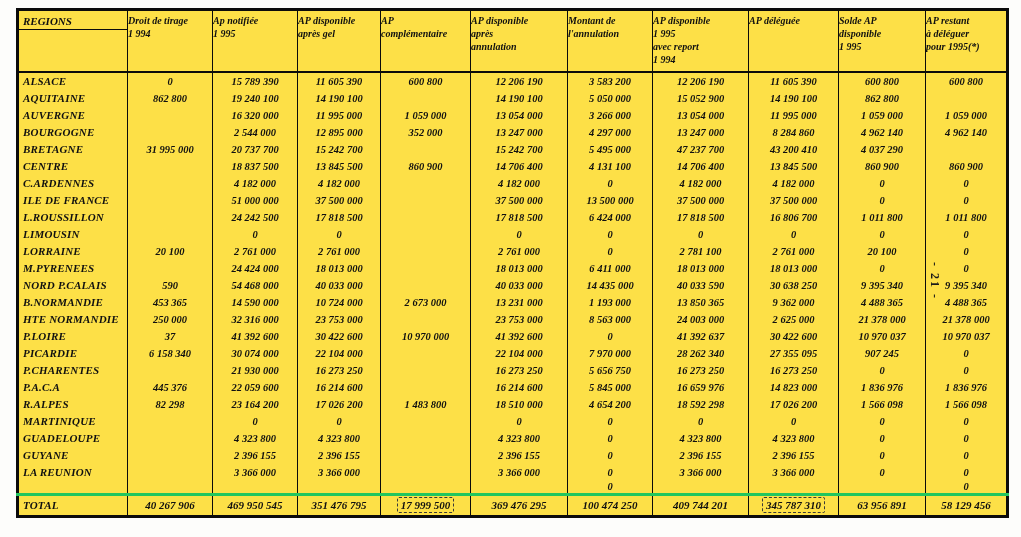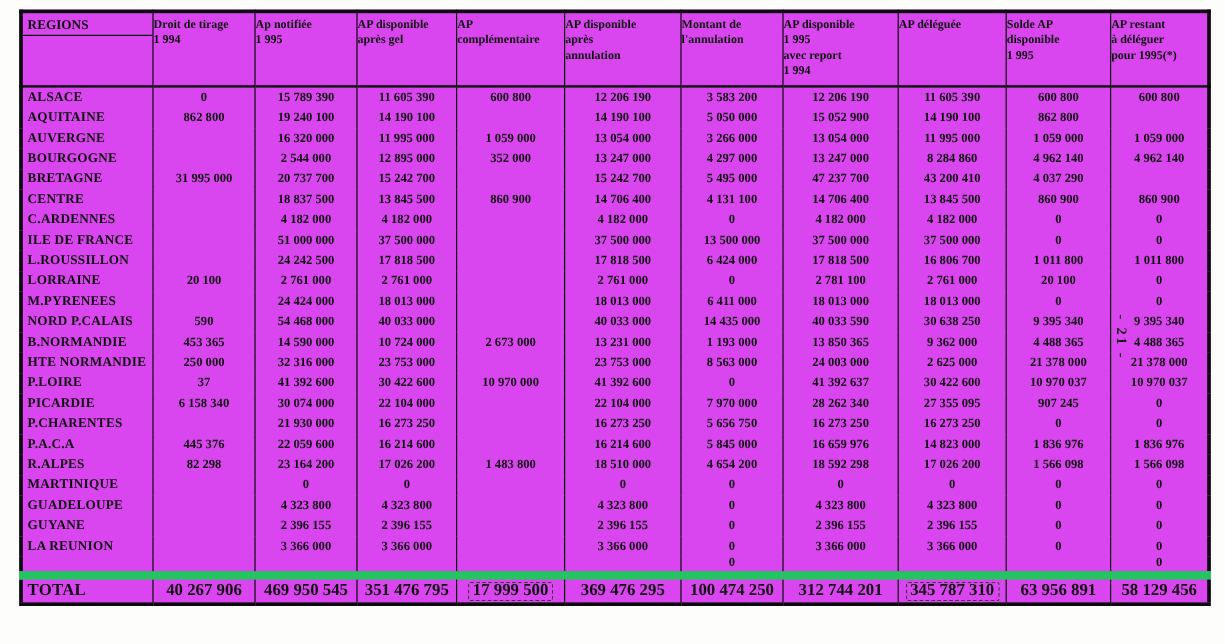--- a/index.html
+++ b/index.html
@@ -15,21 +15,22 @@
     background: #fdfdfb;
     overflow: hidden;
   }
   table.ap-table {
     position: absolute;
     left: 16px; top: 8px;
     width: 992px;
     border-collapse: collapse;
     table-layout: fixed;
     border: 3px solid #0b0b0b;
-    background: #d946ef;
+    background: #fde047;
+    font-style: italic;
   }
   th, td {
     border-left: 1px solid #0b0b0b;
     border-right: 1px solid #0b0b0b;
     color: #101010;
     overflow: hidden;
   }
   thead th {
     height: 62px;
     border-bottom: 2px solid #0b0b0b;
@@ -63,25 +64,25 @@
   }
   td.region-cell {
     text-align: left;
     padding-left: 4px;
     font-size: 11px;
     letter-spacing: 0.2px;
   }
   td.value-cell { text-align: center; }
   tr.spacer-row td { height: 12px; line-height: 12px; }
   tr.total-row td {
-    border-top: 7px solid #22c55e;
+    border-top: 3px solid #22c55e;
     border-bottom: 3px solid #0b0b0b;
     height: 19px;
     line-height: 19px;
-    font-size: 14px;
+    font-size: 11px;
   }
   .annot-box {
     display: inline-block;
     border: 1px dashed #3a3a3a;
     border-radius: 2px;
     padding: 0 3px;
     line-height: 14px;
   }
   .page-number {
     position: absolute;
@@ -253,20 +254,33 @@
           <td class="value-cell">17 818 500</td>
           <td class="value-cell"></td>
           <td class="value-cell">17 818 500</td>
           <td class="value-cell">6 424 000</td>
           <td class="value-cell">17 818 500</td>
           <td class="value-cell">16 806 700</td>
           <td class="value-cell">1 011 800</td>
           <td class="value-cell">1 011 800</td>
         </tr>
         <tr>
+          <td class="region-cell">LIMOUSIN</td>
+          <td class="value-cell"></td>
+          <td class="value-cell">0</td>
+          <td class="value-cell">0</td>
+          <td class="value-cell"></td>
+          <td class="value-cell">0</td>
+          <td class="value-cell">0</td>
+          <td class="value-cell">0</td>
+          <td class="value-cell">0</td>
+          <td class="value-cell">0</td>
+          <td class="value-cell">0</td>
+        </tr>
+        <tr>
           <td class="region-cell">LORRAINE</td>
           <td class="value-cell">20 100</td>
           <td class="value-cell">2 761 000</td>
           <td class="value-cell">2 761 000</td>
           <td class="value-cell"></td>
           <td class="value-cell">2 761 000</td>
           <td class="value-cell">0</td>
           <td class="value-cell">2 781 100</td>
           <td class="value-cell">2 761 000</td>
           <td class="value-cell">20 100</td>
@@ -455,21 +469,21 @@
           <td class="value-cell">0</td>
         </tr>
         <tr class="total-row">
           <td class="region-cell">TOTAL</td>
           <td class="value-cell">40 267 906</td>
           <td class="value-cell">469 950 545</td>
           <td class="value-cell">351 476 795</td>
           <td class="value-cell"><span class="annot-box">17 999 500</span></td>
           <td class="value-cell">369 476 295</td>
           <td class="value-cell">100 474 250</td>
-          <td class="value-cell">312 744 201</td>
+          <td class="value-cell">409 744 201</td>
           <td class="value-cell"><span class="annot-box">345 787 310</span></td>
           <td class="value-cell">63 956 891</td>
           <td class="value-cell">58 129 456</td>
         </tr>
       </tbody>
   </table>
   <div class="page-number">- 21 -</div>
 </div>
 
 </body></html>

